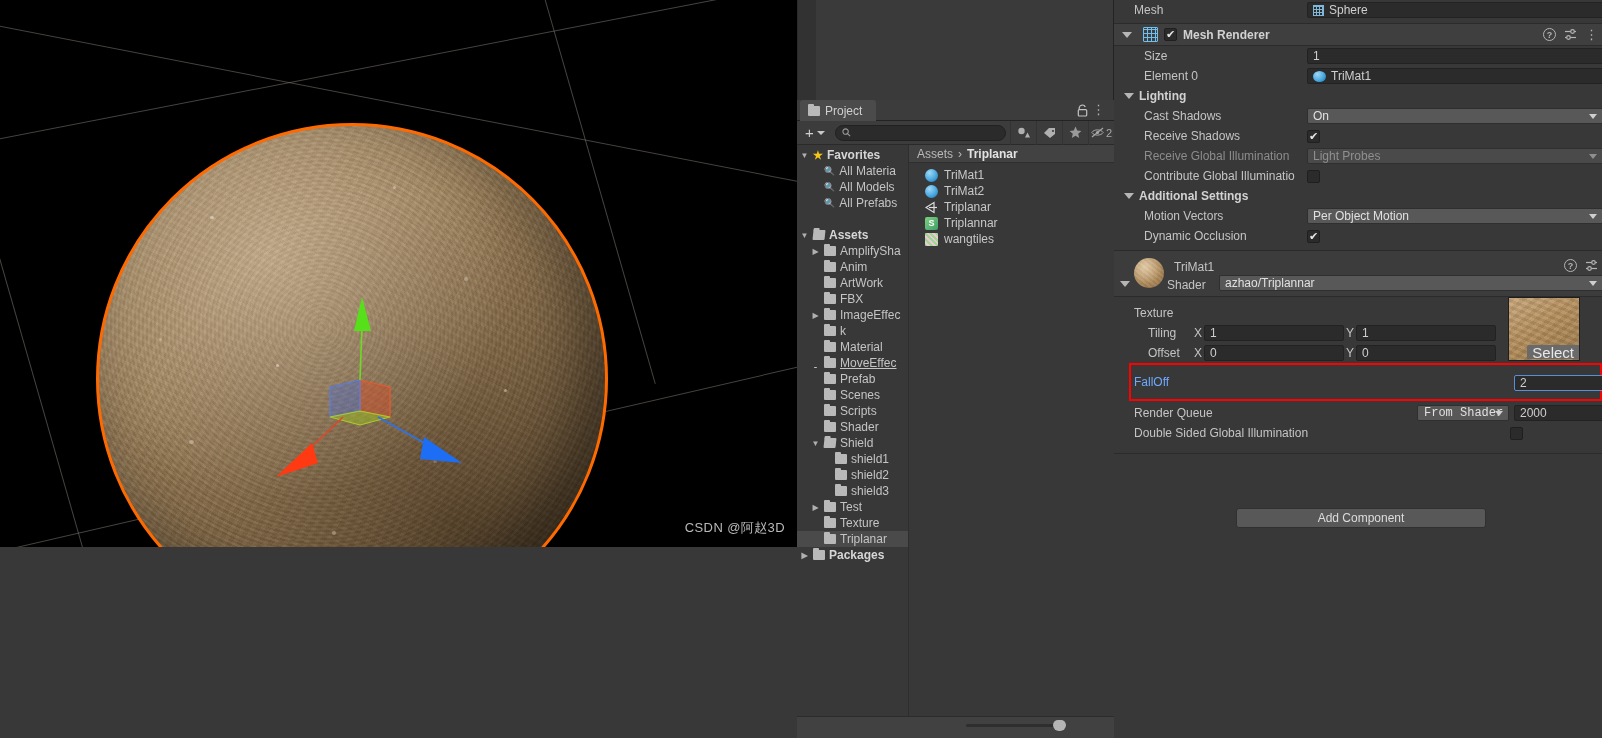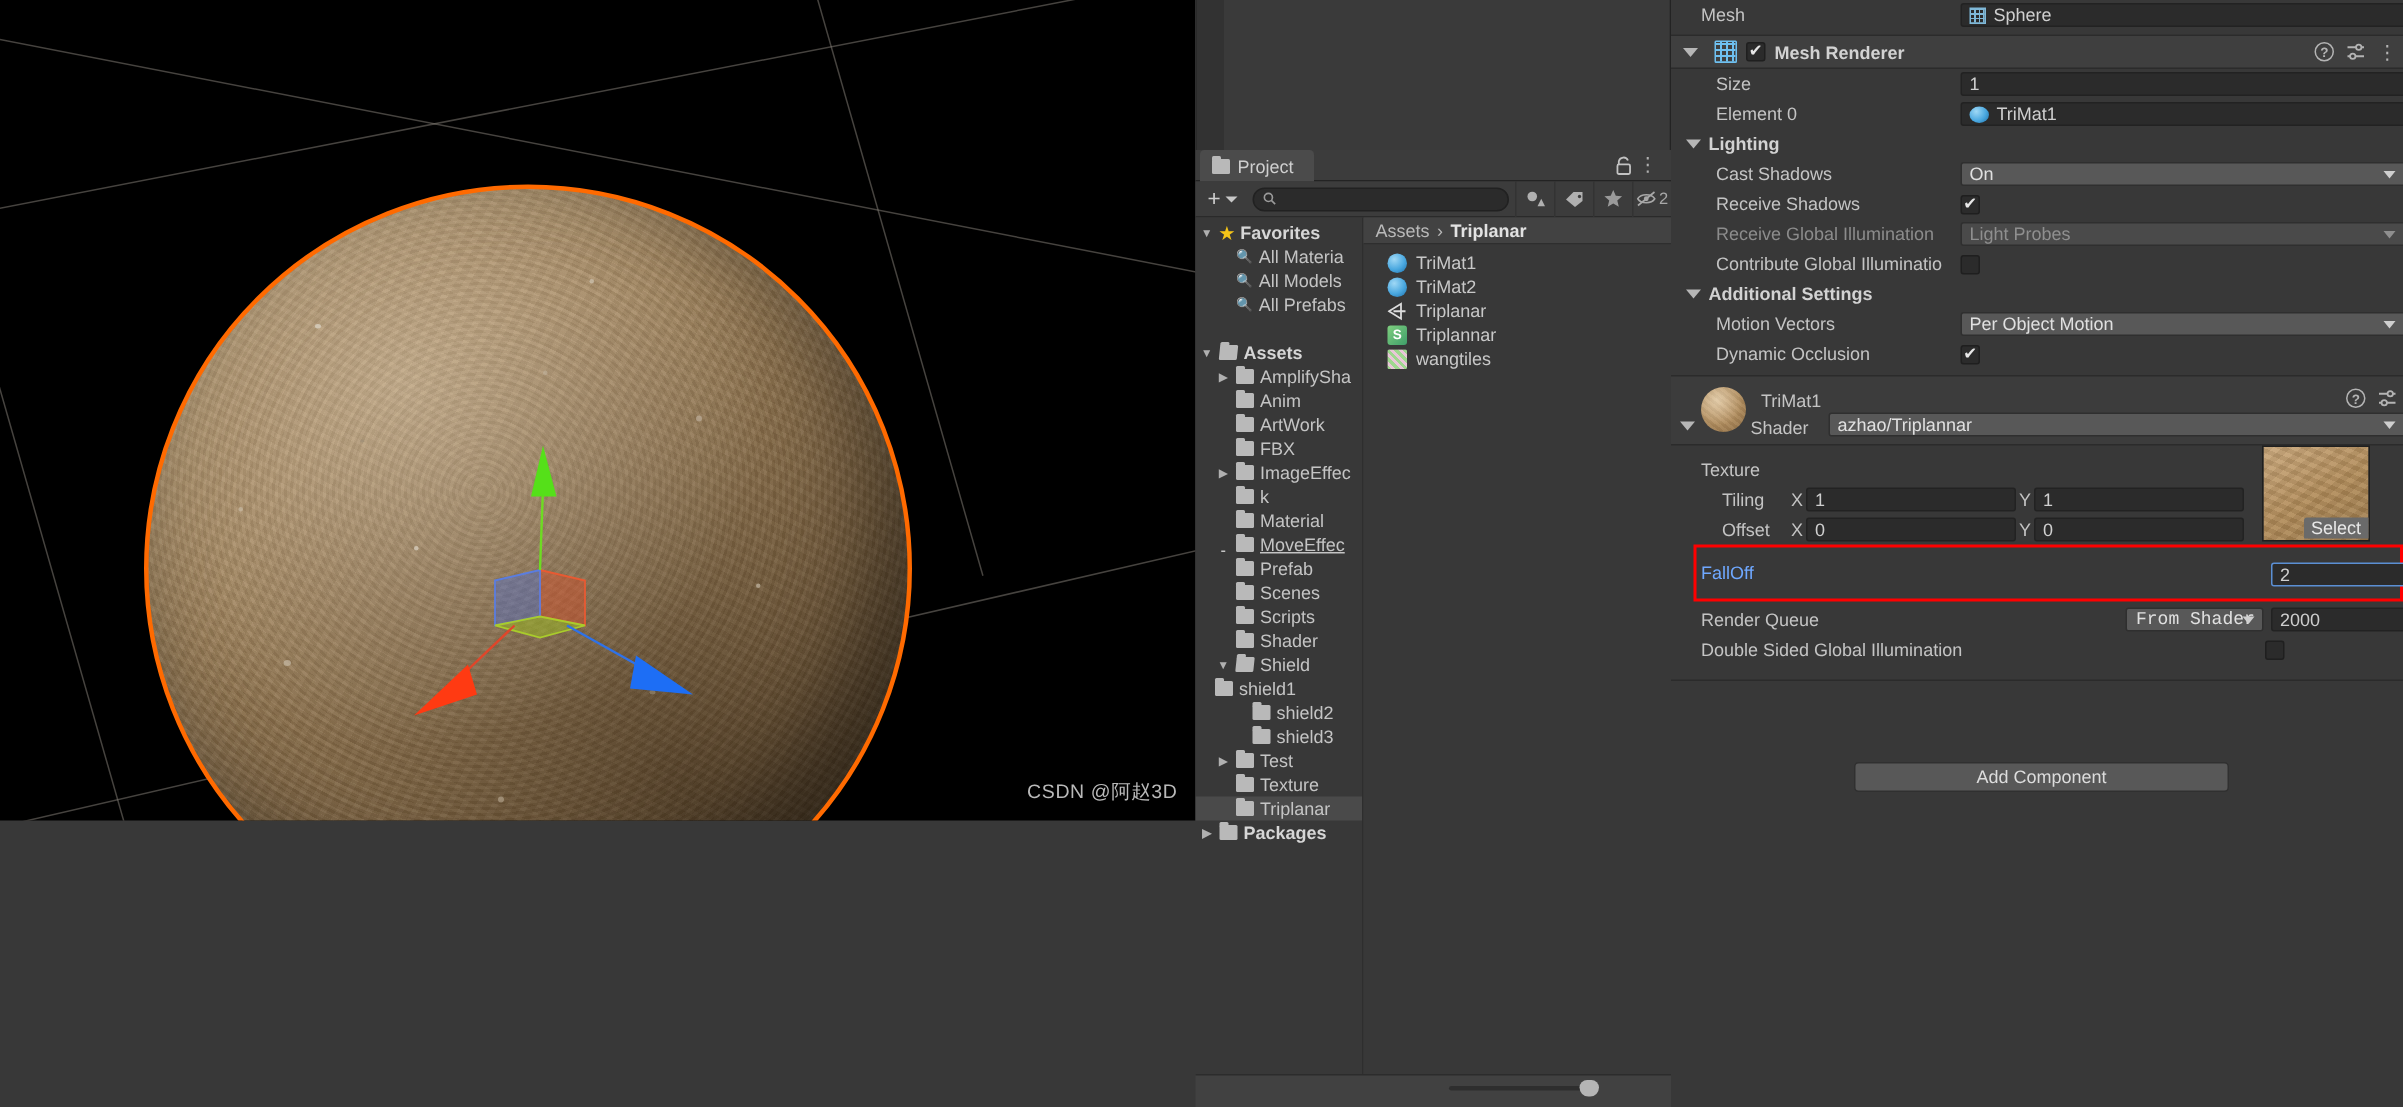--- a/index.html
+++ b/index.html
@@ -205,21 +205,21 @@
   .tex-thumb {
     position: absolute; right: 22px; top: 0; width: 72px; height: 64px;
     border: 1px solid #1f1f1f;
     background:
       repeating-linear-gradient(22deg, rgba(0,0,0,.06) 0 3px, rgba(255,255,255,.05) 3px 6px),
       repeating-linear-gradient(-40deg, rgba(0,0,0,.05) 0 4px, rgba(255,255,255,.04) 4px 8px),
       linear-gradient(150deg,#c9a679,#b08a57 55%,#9c7a4c);
   }
   .sel-btn {
     position: absolute; right: 0px; bottom: 1px; height: 14px; padding: 0 5px;
-    background: #6a6a6a; color: #e8e8e8; font-size: 12px; display:flex; align-items:center;
+    background: #6a6a6a; color: #e8e8e8; font-size: 15px; display:flex; align-items:center;
     border-radius: 2px 0 0 0;
   }
   #add-component {
     position: absolute; left: 122px; top: 508px; width: 250px; height: 20px;
     background: #585858; border: 1px solid #303030; border-radius: 3px;
     display: flex; align-items: center; justify-content: center;
     color: #dcdcdc; font-size: 12px;
   }
   .divider { height: 1px; background: #2b2b2b; }
 </style>
@@ -415,21 +415,21 @@
           <div class="tree-row" style="padding-left: 14px;">
             <span class="arrow spacer">·</span>
             <span class="folder"></span>
             <span>Shader</span>
           </div>
           <div class="tree-row" style="padding-left: 14px;">
             <span class="arrow">▼</span>
             <span class="folder open"></span>
             <span>Shield</span>
           </div>
-          <div class="tree-row" style="">
+          <div class="tree-row" style="padding-left: 25px;">
             <span class="arrow spacer">·</span>
             <span class="folder"></span>
             <span>shield1</span>
           </div>
           <div class="tree-row" style="padding-left: 25px;">
             <span class="arrow spacer">·</span>
             <span class="folder"></span>
             <span>shield2</span>
           </div>
           <div class="tree-row" style="padding-left: 25px;">

